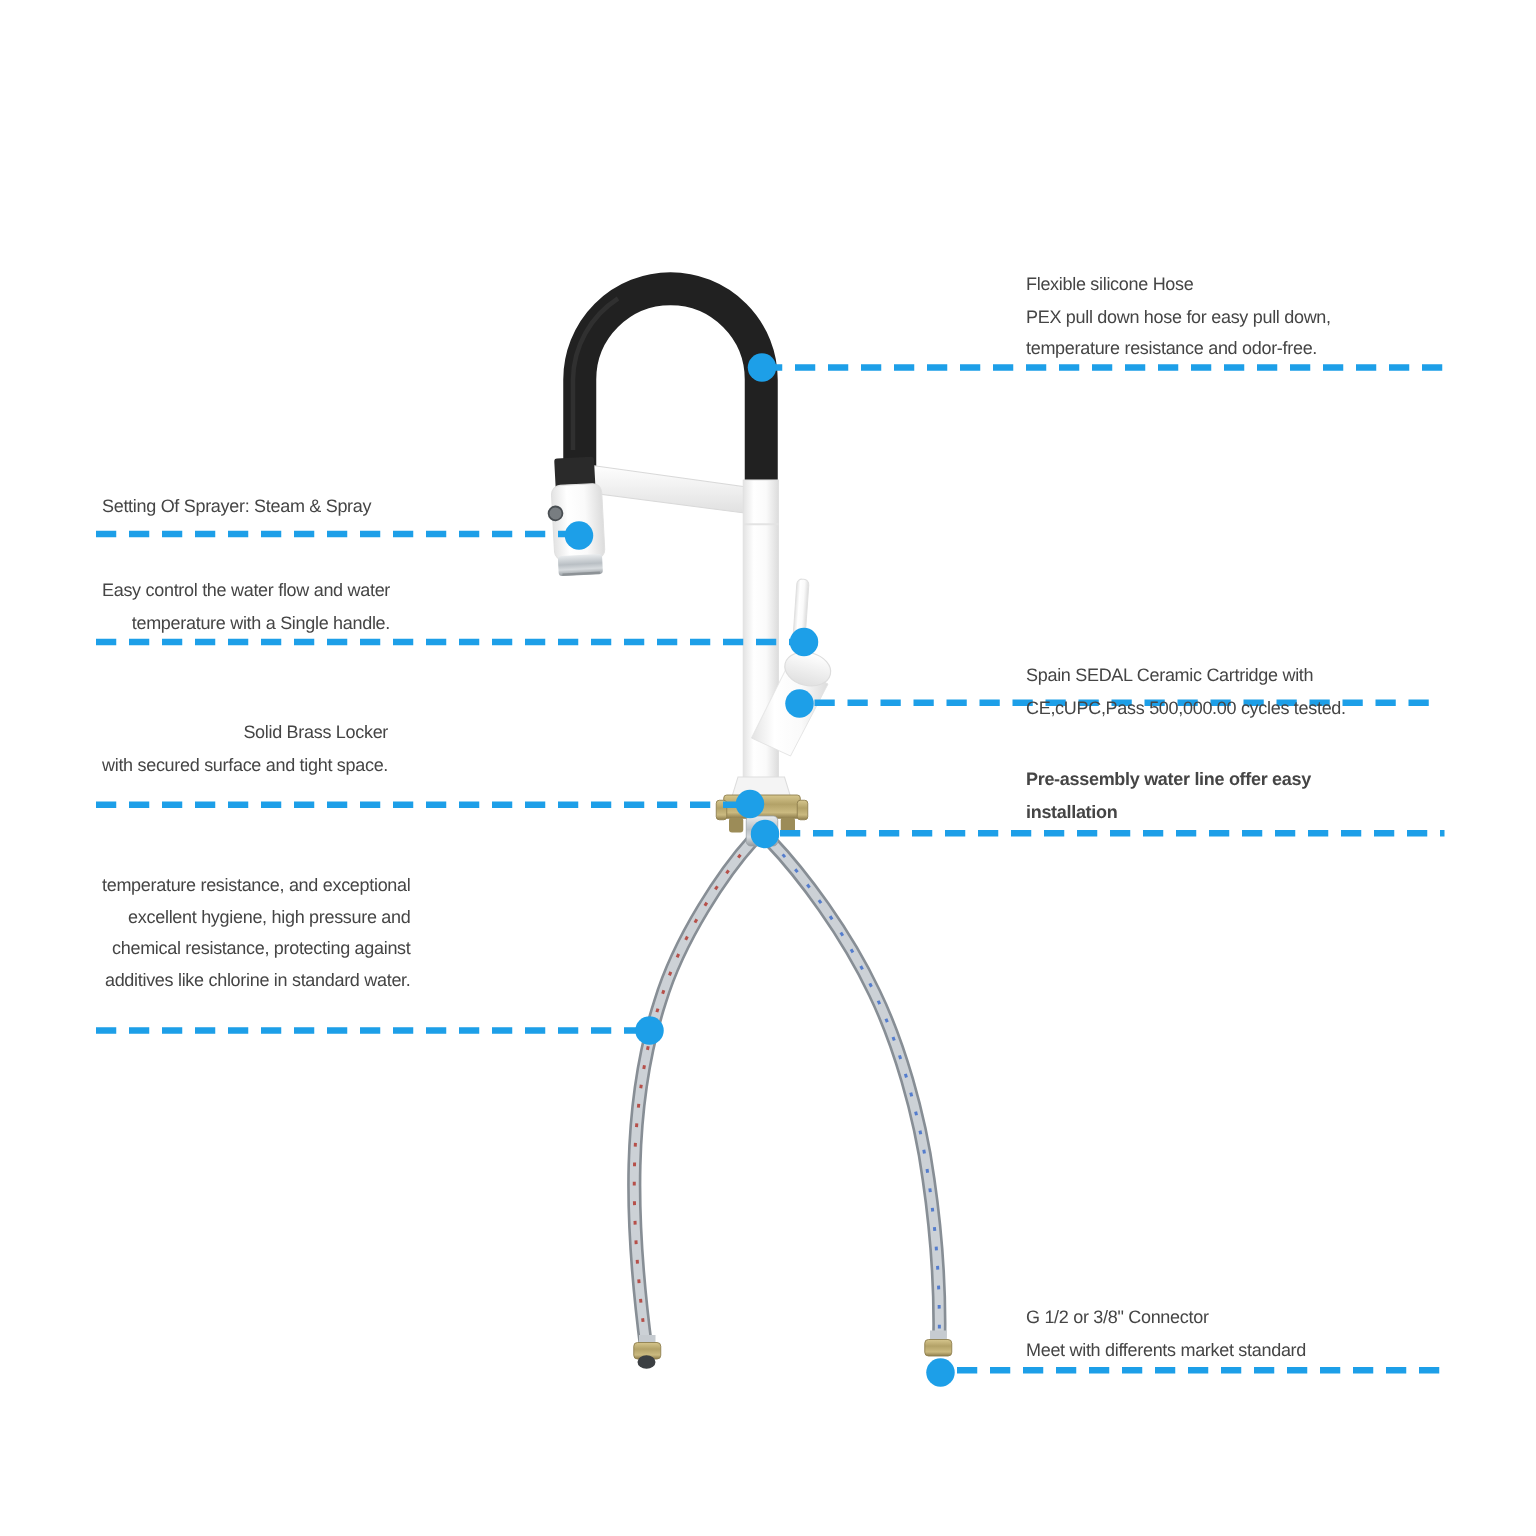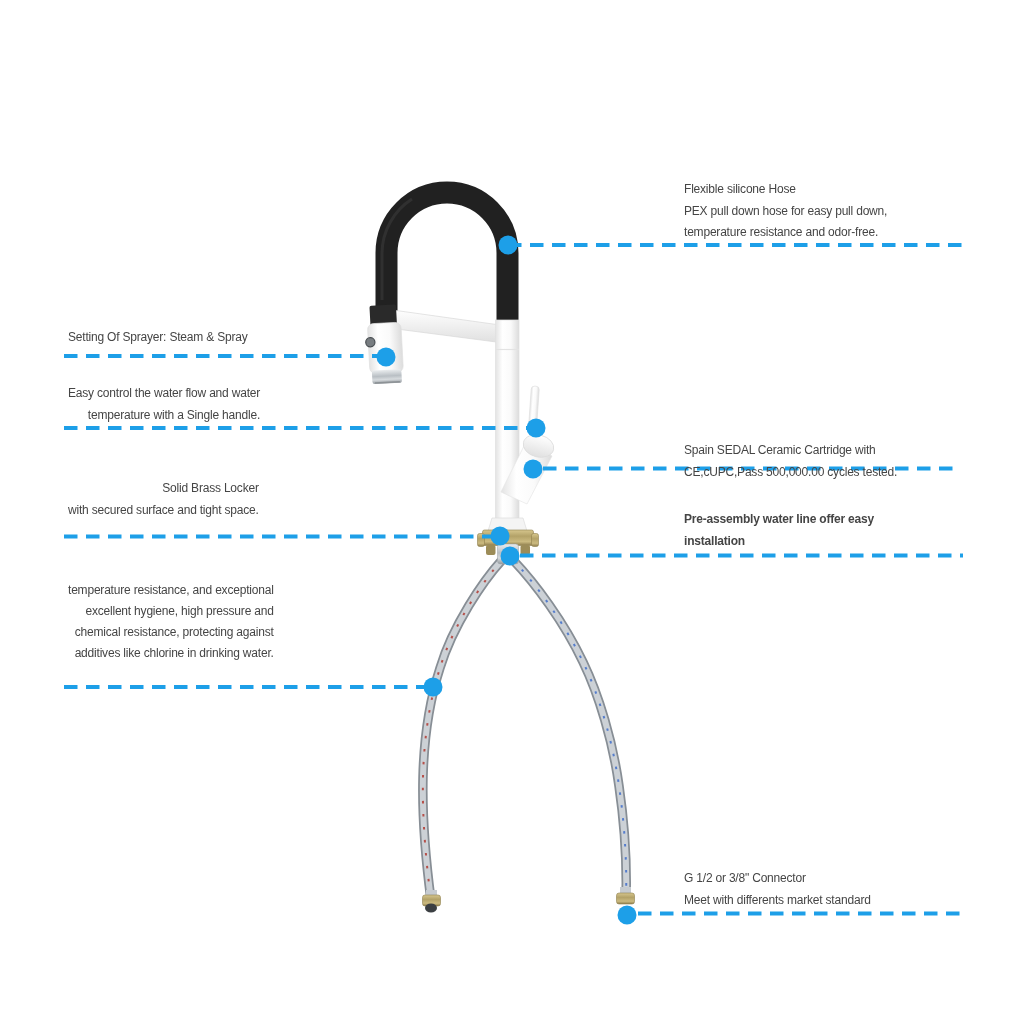--- a/index.html
+++ b/index.html
@@ -139,21 +139,21 @@
 
   <div class="ann ann-left ann-l3">
     <div class="line">Solid Brass Locker</div>
     <div class="line">with secured surface and tight space.</div>
   </div>
 
   <div class="ann ann-left ann-l4">
     <div class="line">temperature resistance, and exceptional</div>
     <div class="line">excellent hygiene, high pressure and</div>
     <div class="line">chemical resistance, protecting against</div>
-    <div class="line">additives like chlorine in drinking water.</div>
+    <div class="line">additives like chlorine in standard water.</div>
   </div>
 
   <div class="ann ann-right ann-r1">
     <div class="line">Flexible silicone Hose</div>
     <div class="line">PEX pull down hose for easy pull down,</div>
     <div class="line">temperature resistance and odor-free.</div>
   </div>
 
   <div class="ann ann-right ann-r2">
     <div class="line">Spain SEDAL Ceramic Cartridge with</div>

